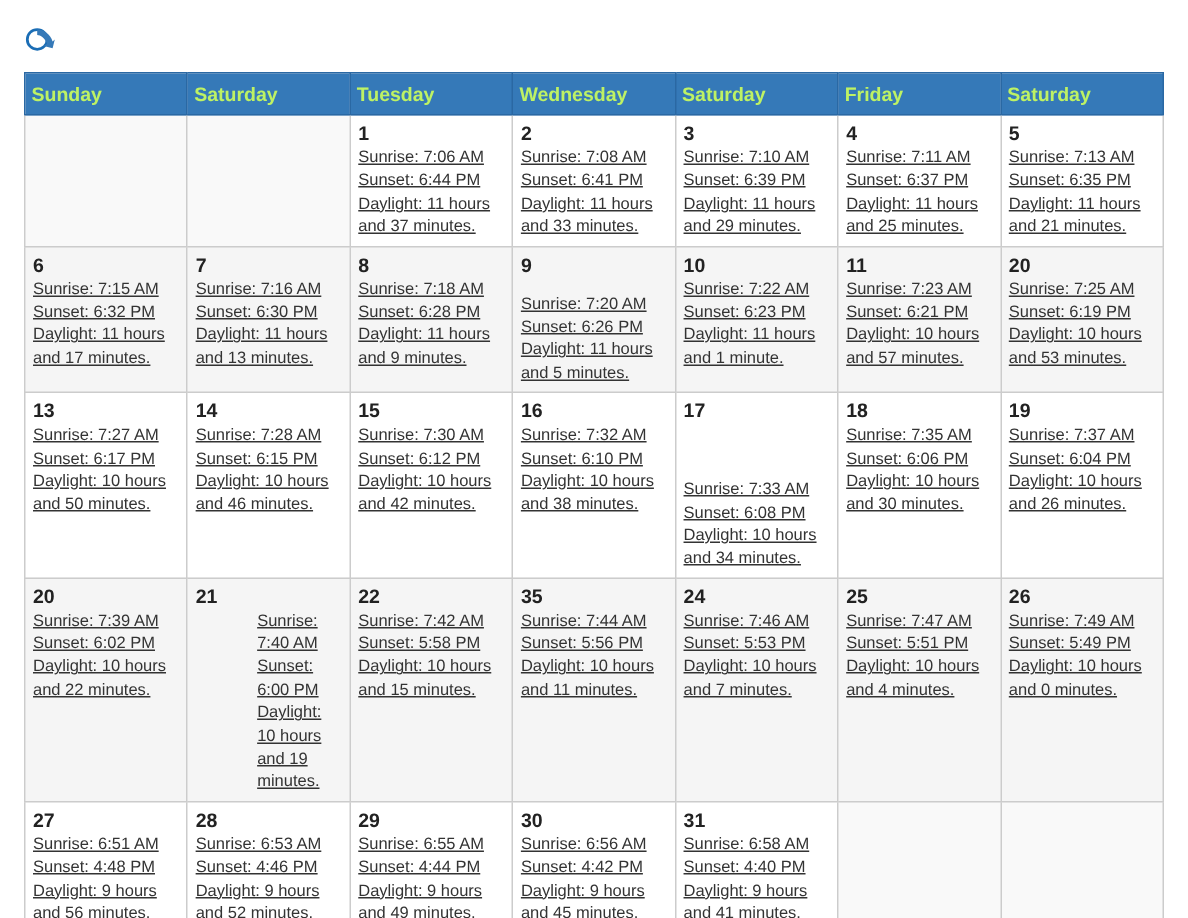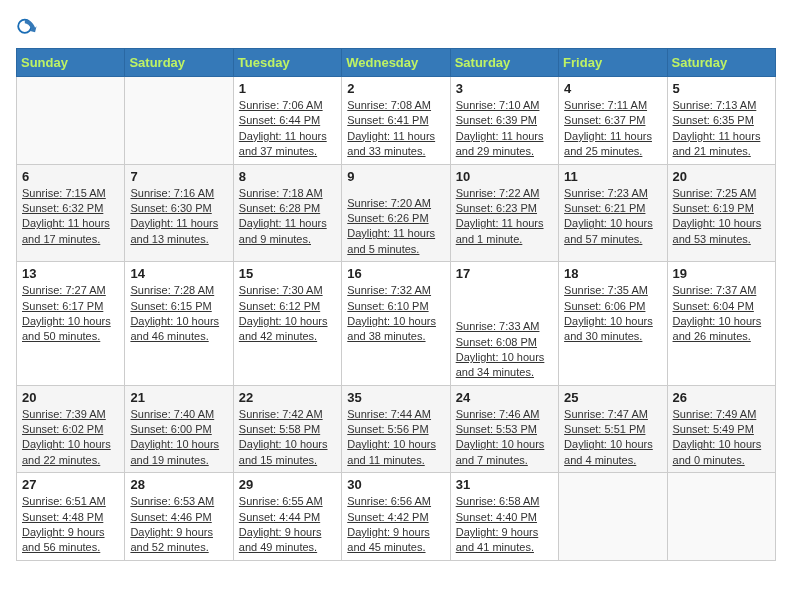--- a/index.html
+++ b/index.html
@@ -243,21 +243,21 @@
       </tr>
       <tr>
         <td>
           <div class="day-number">20</div>
           <div class="day-info" style="white-space: pre-line;">Sunrise: 7:39 AM
 Sunset: 6:02 PM
 Daylight: 10 hours and 22 minutes.</div>
         </td>
         <td>
           <div class="day-number">21</div>
-          <div class="day-info" style="white-space: pre-line;">Sunrise: 7:40 AM
+          <div class="day-info" style="white-space: pre-line; margin-left: 41px;">Sunrise: 7:40 AM
 Sunset: 6:00 PM
 Daylight: 10 hours and 19 minutes.</div>
         </td>
         <td>
           <div class="day-number">22</div>
           <div class="day-info" style="white-space: pre-line;">Sunrise: 7:42 AM
 Sunset: 5:58 PM
 Daylight: 10 hours and 15 minutes.</div>
         </td>
         <td>

